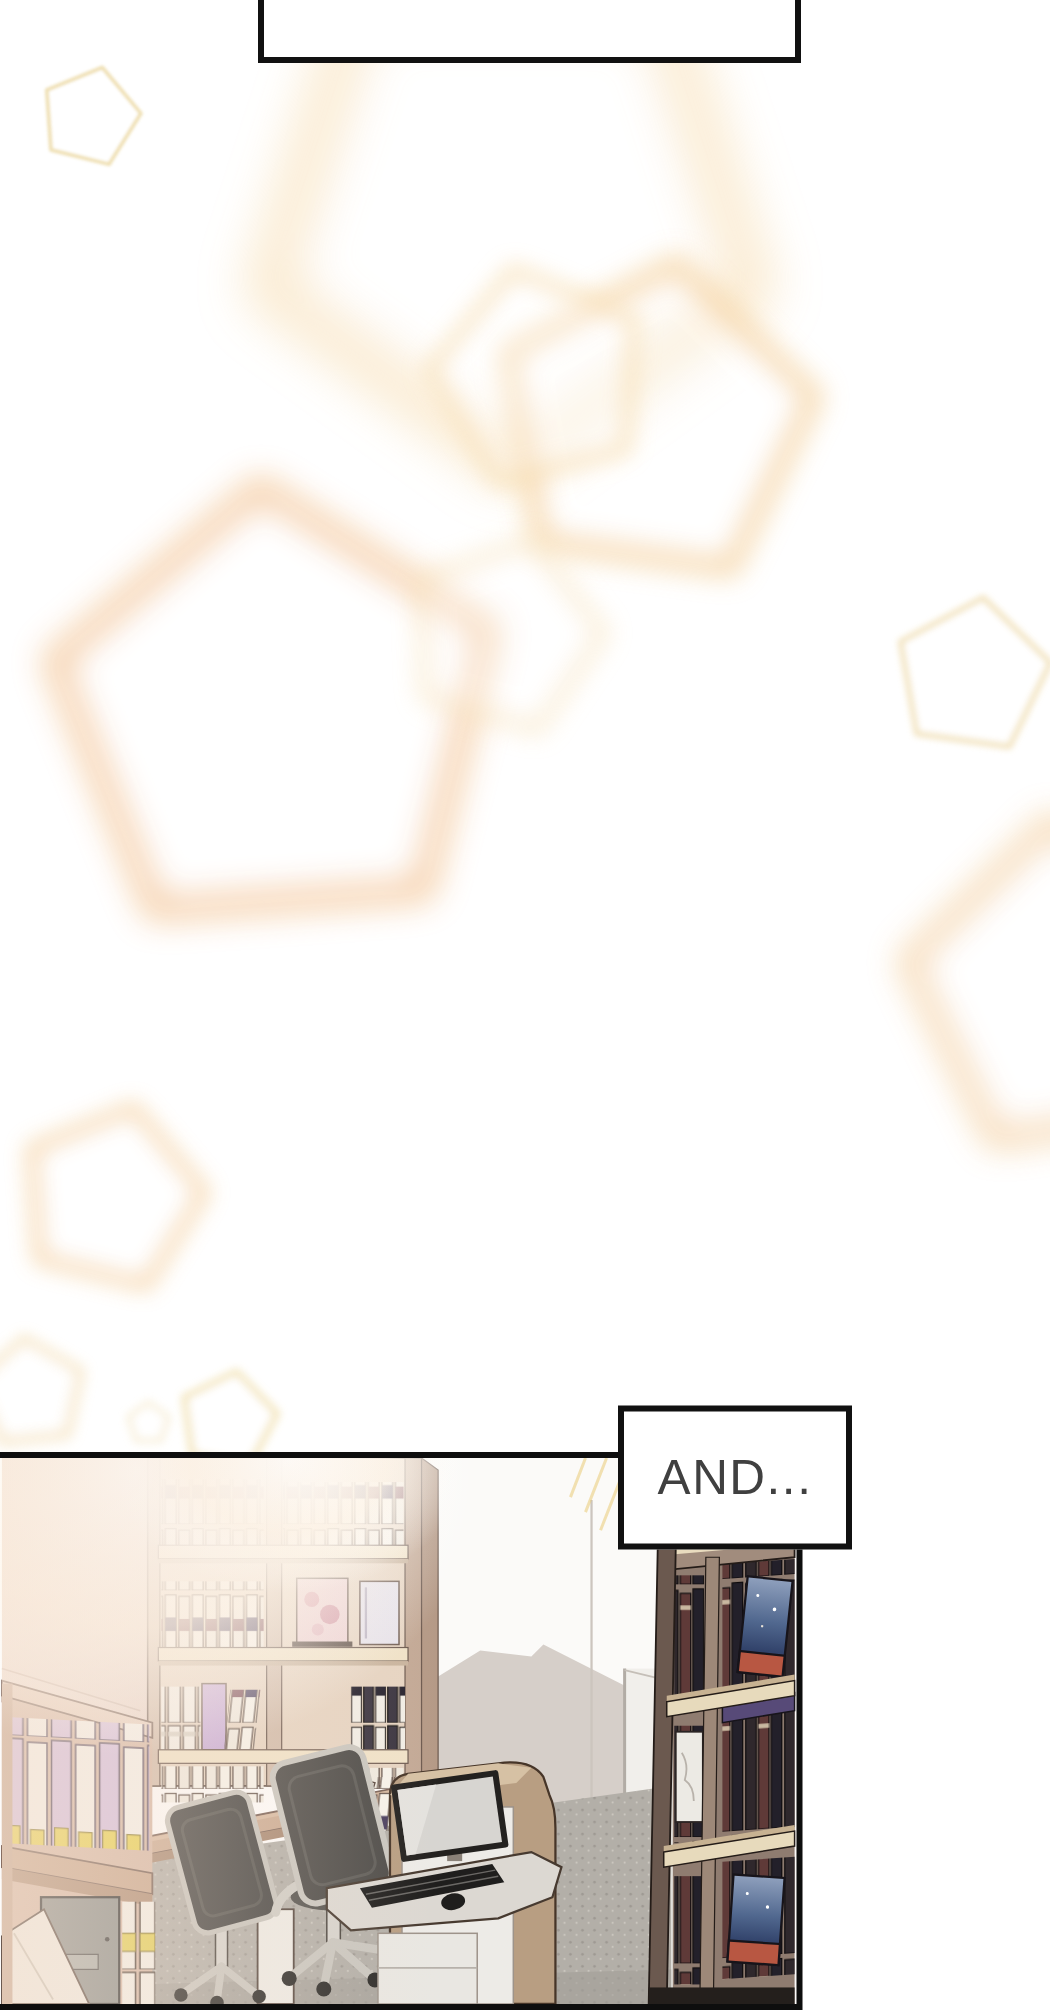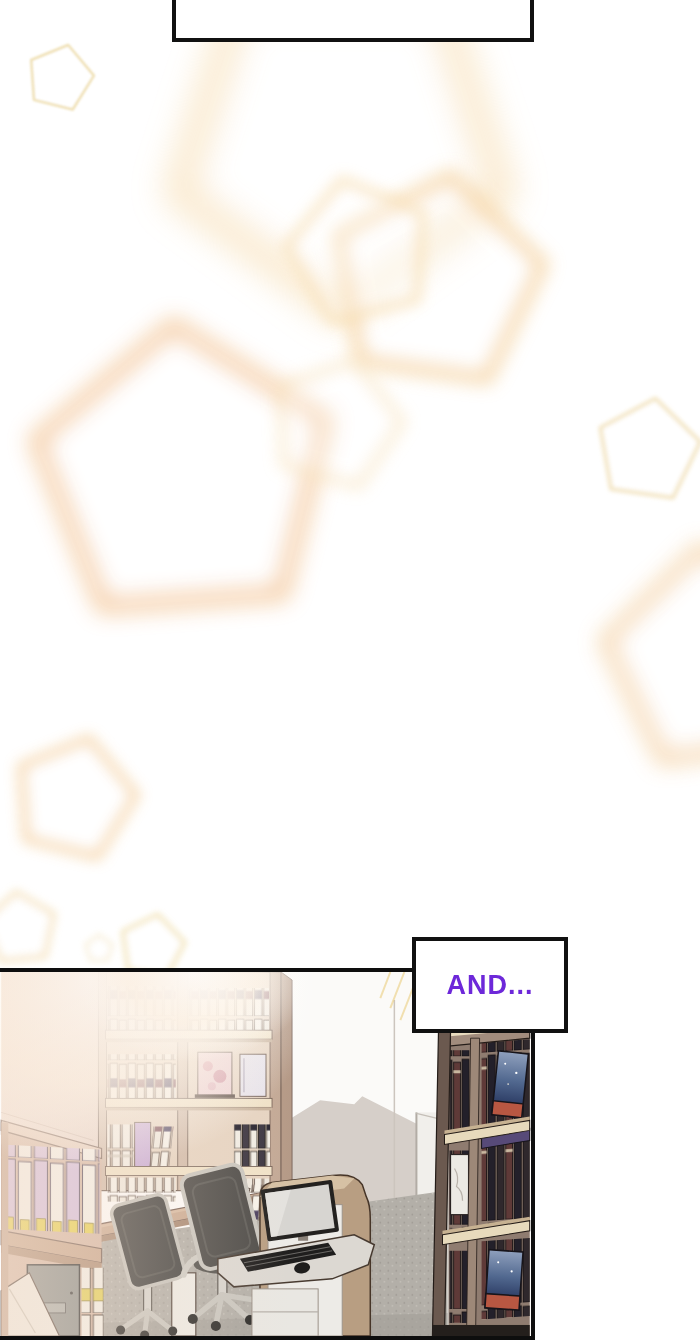--- a/index.html
+++ b/index.html
@@ -14,21 +14,21 @@
     box-sizing:border-box;display:flex;align-items:center;justify-content:center;
   }
   #top-bubble{left:172px;top:-14px;width:362px;height:56px;}
   #panel{
     position:absolute;left:-4px;top:968px;width:539px;height:372px;
     border:4px solid #0e0e0e;box-sizing:border-box;background:#fdfbfa;overflow:hidden;
   }
   #panel svg{display:block;}
   #and-box{left:412px;top:937px;width:156px;height:96px;z-index:5;}
   #and-box .cap{
-    font-size:27px;font-weight:700;letter-spacing:1px;color:#6d28d9;
+    font-size:33px;font-weight:400;letter-spacing:1px;color:#404040;
   }
 </style>
 </head>
 <body>
 
 <svg id="bokeh" viewBox="0 0 700 1343" xmlns="http://www.w3.org/2000/svg">
     <defs>
       <filter id="pf0" x="-60%" y="-60%" width="220%" height="220%">
         <feGaussianBlur stdDeviation="1.2"></feGaussianBlur>
       </filter>

